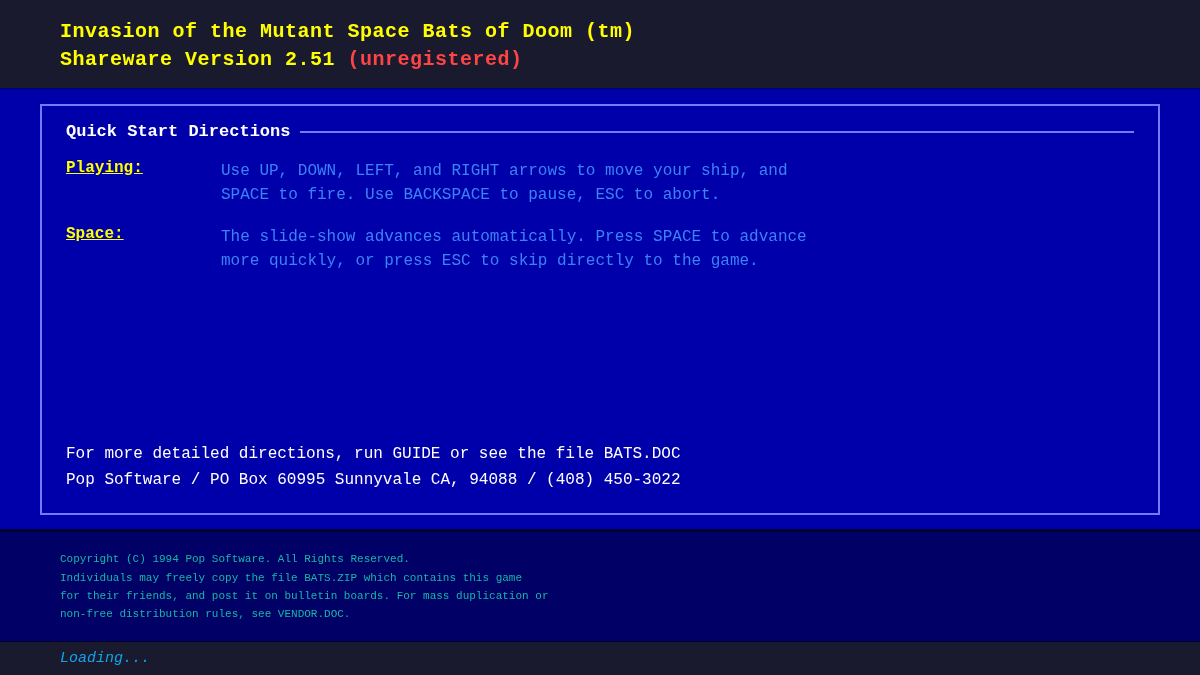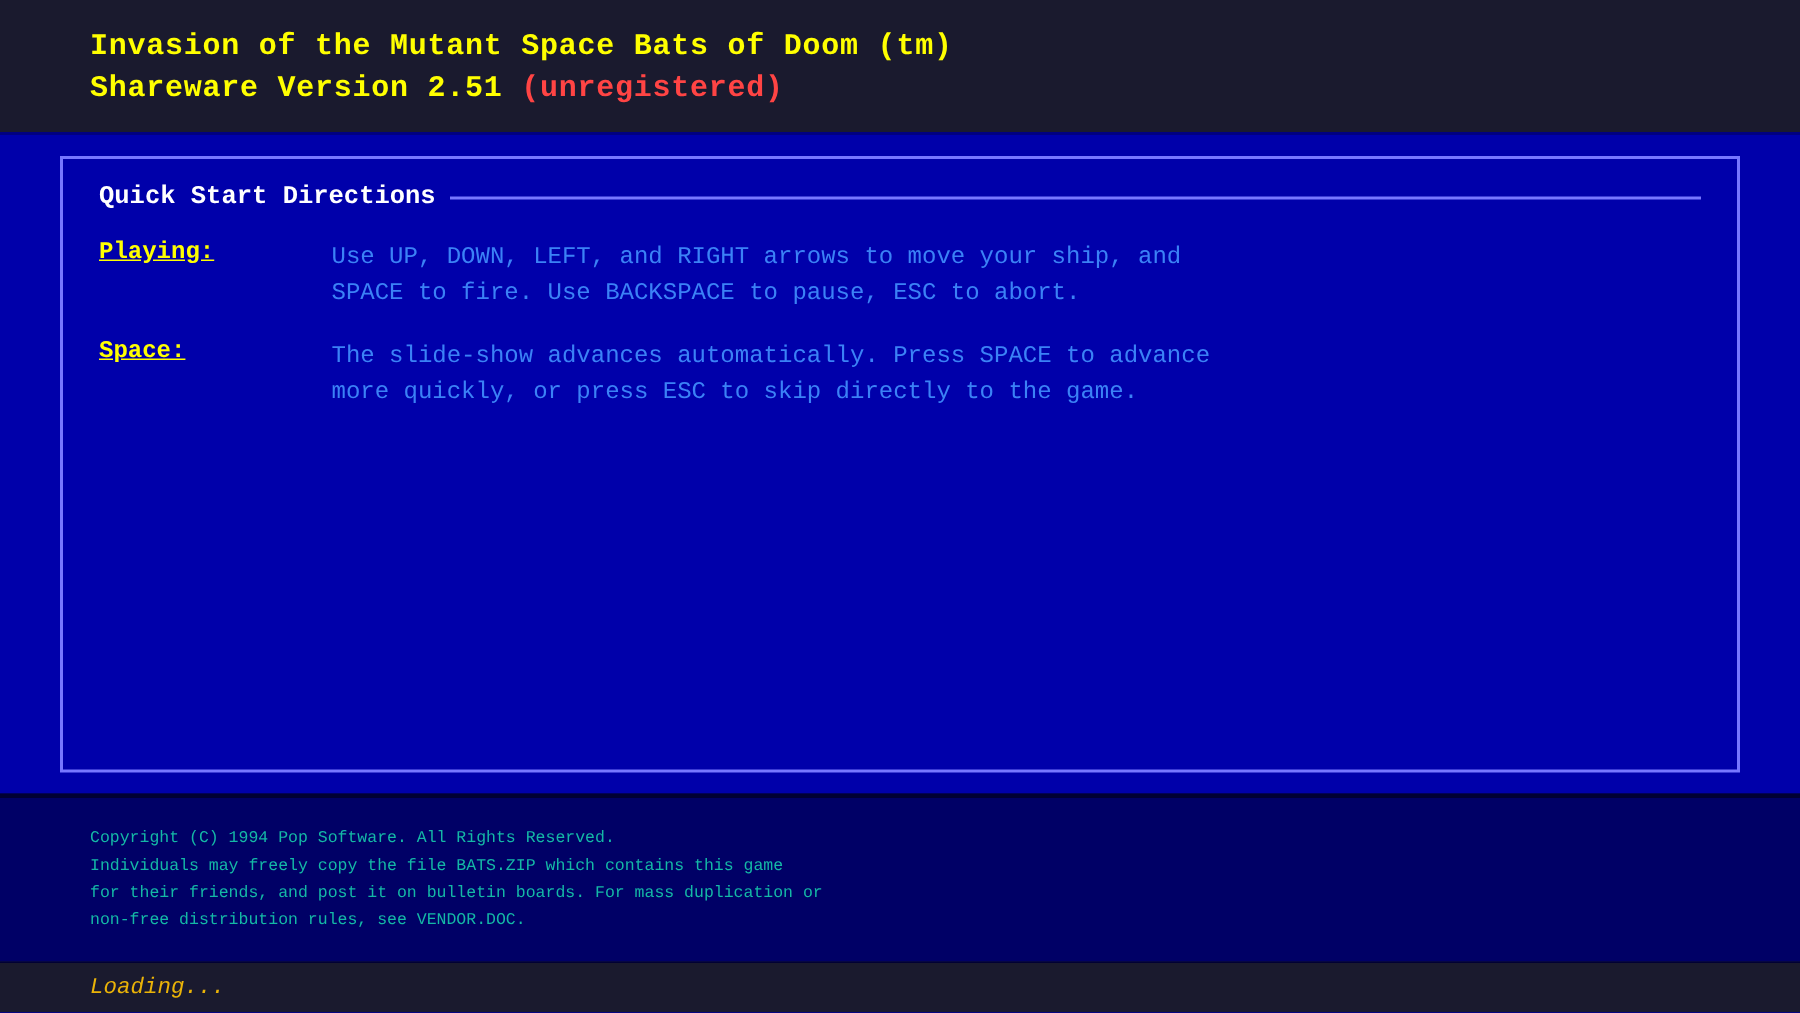--- a/index.html
+++ b/index.html
@@ -52,20 +52,21 @@
       flex-direction: column;
     }
 
     .quick-start-box {
       border: 2px solid #7777ff;
       padding: 16px 24px 20px 24px;
       margin-bottom: 0;
       flex: 1;
       display: flex;
       flex-direction: column;
+      justify-content: center;
     }
 
     .box-title {
       color: #ffffff;
       font-size: 17px;
       font-weight: bold;
       margin-bottom: 18px;
       display: flex;
       align-items: center;
       white-space: nowrap;
@@ -116,21 +117,21 @@
 
     .copyright-text {
       color: #14b8a6;
       font-size: 11px;
       line-height: 1.65;
     }
 
     .loading {
       background: #1a1a2e;
       padding: 8px 60px;
-      color: #eab308;
+      color: #0ea5e9;
       font-size: 15px;
       font-style: italic;
       border-top: 1px solid #000033;
     }
   </style>
 </head>
 <body>
 
 <div class="top-header">
   <div class="title-line1">Invasion of the Mutant Space Bats of Doom (tm)</div>
@@ -153,20 +154,24 @@
 
 
     <div class="section">
       <div class="section-label">Space:</div>
       <div class="section-text">
         <div>The slide-show advances automatically. Press SPACE to advance</div>
         <div>more quickly, or press ESC to skip directly to the game.</div>
       </div>
     </div>
 
+    <div class="footer-text">
+      <div>For more detailed directions, run GUIDE or see the file BATS.DOC</div>
+      <div>Pop Software / PO Box 60995 Sunnyvale CA, 94088 / (408) 450-3022</div>
+    </div>
   </div>
 </div>
 
 <div class="bottom-section">
   <div class="copyright-text">
     <div>Copyright (C) 1994 Pop Software. All Rights Reserved.</div>
     <div>Individuals may freely copy the file BATS.ZIP which contains this game</div>
     <div>for their friends, and post it on bulletin boards. For mass duplication or</div>
     <div>non-free distribution rules, see VENDOR.DOC.</div>
   </div>

